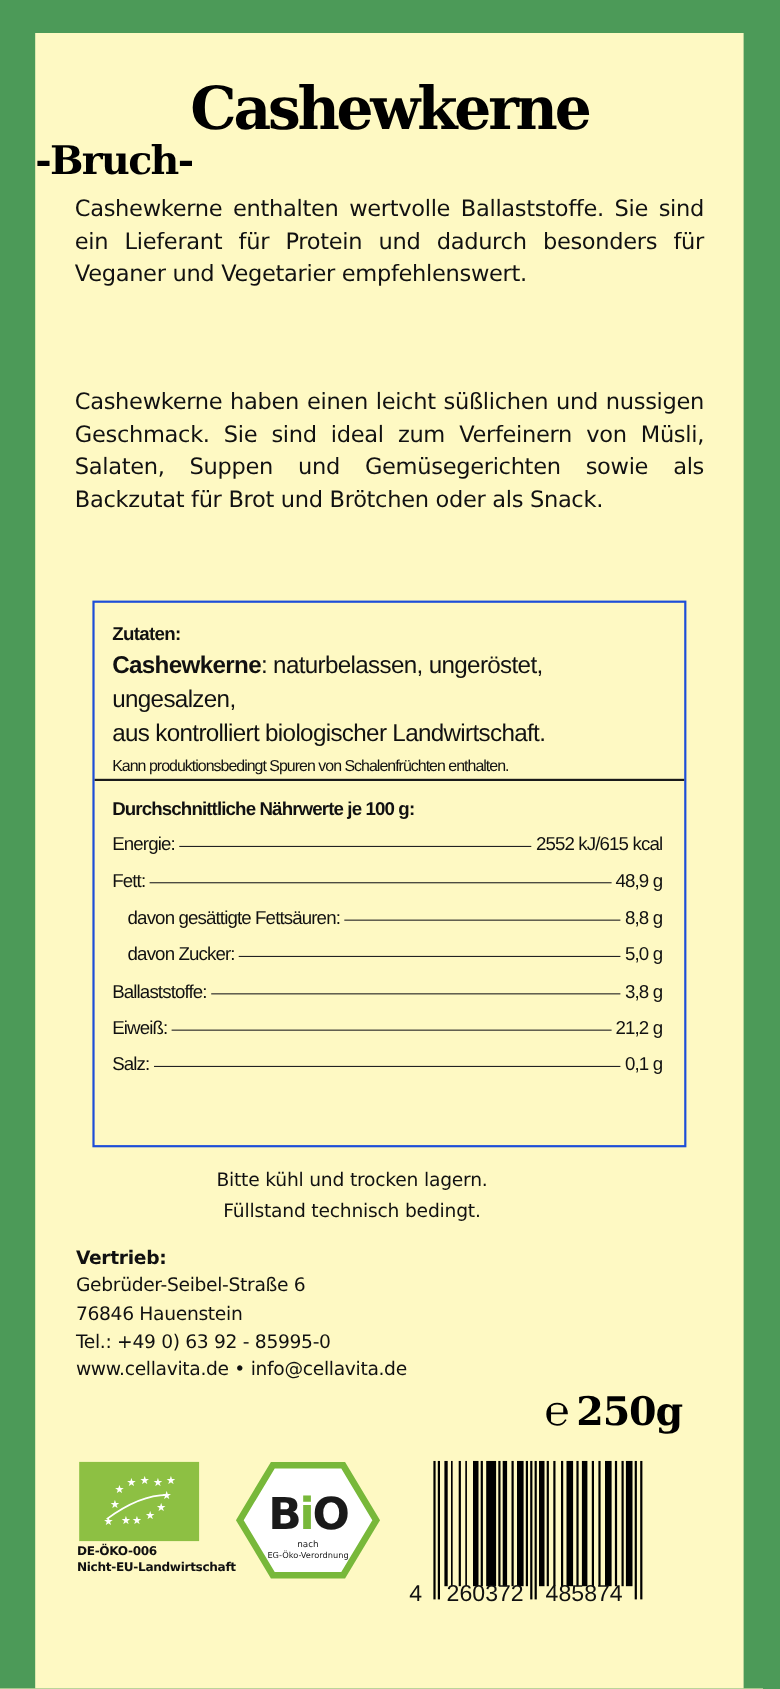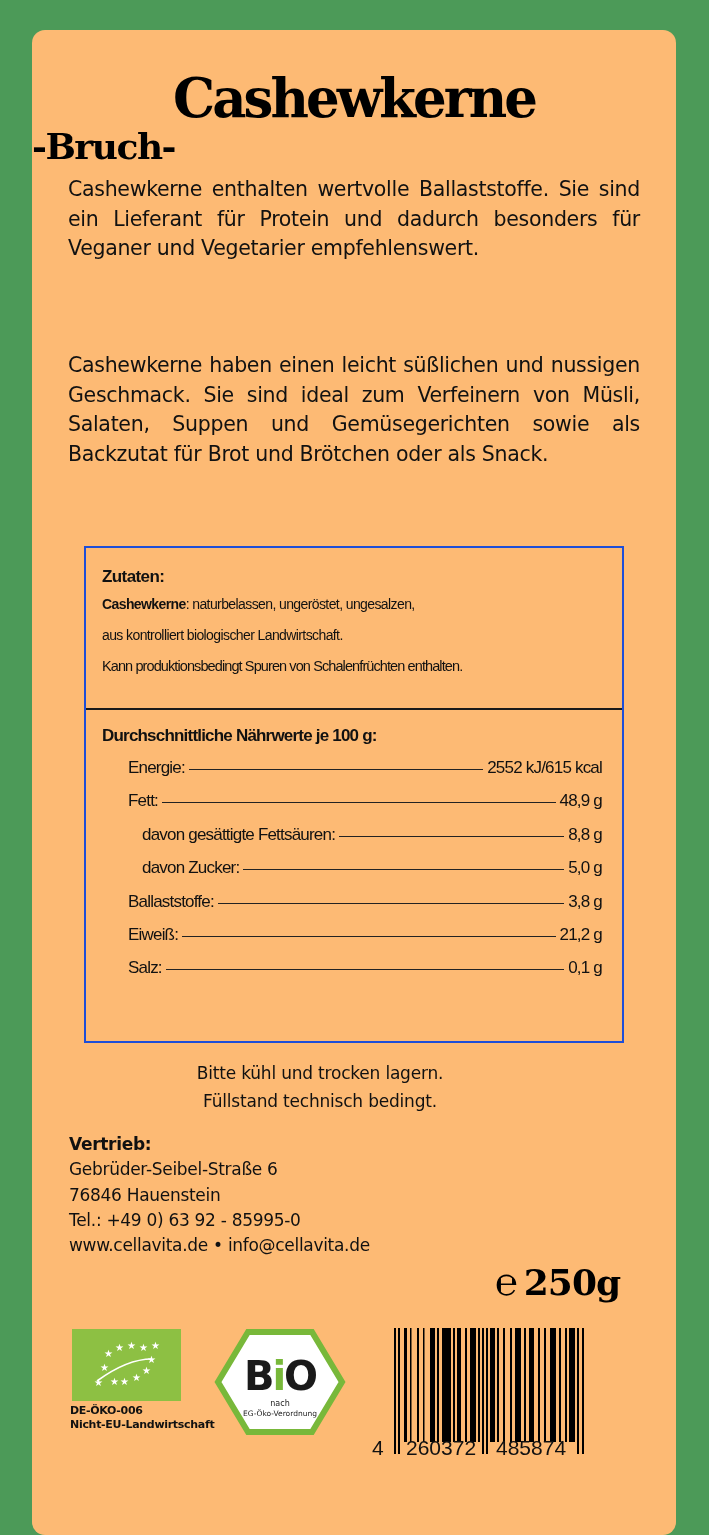--- a/index.html
+++ b/index.html
@@ -7,22 +7,21 @@
     body {
       background: #4c9a58;
       position: relative;
       font-family: "Liberation Sans", sans-serif;
       color: #111;
     }
     .panel {
       position: absolute;
       left: 32px; top: 30px;
       width: 644px; height: 1505px;
-      background: #fdba74;
-      border-radius: 13px;
+      background: #fef9c3;
     }
     .title {
       position: absolute;
       left: 0; width: 644px; top: 38px;
       text-align: center;
       font-family: "DejaVu Serif", serif;
       font-weight: bold;
       font-size: 54px;
       letter-spacing: -3px;
       line-height: 60px;
@@ -65,37 +64,37 @@
       left: 0; right: 0; top: 160px;
       border-top: 2px solid #1a1a1a;
     }
     .ing {
       position: absolute;
       left: 16px; right: 12px; top: 17px;
       font-family: "Liberation Sans", sans-serif;
       letter-spacing: -0.6px;
     }
     .ing-title { font-weight: bold; font-size: 17px; line-height: 24px; }
-    .ing-line { font-size: 14px; line-height: 31px; }
+    .ing-line { font-size: 22px; line-height: 31px; }
     .ing-line b { font-weight: bold; }
     .ing-note { font-size: 14.5px; line-height: 30px; letter-spacing: -0.9px; }
 
     .nut {
       position: absolute;
       left: 16px; right: 20px; top: 175px;
       font-family: "Liberation Sans", sans-serif;
       letter-spacing: -0.8px;
     }
     .nut-title { font-weight: bold; font-size: 17px; line-height: 26px; margin-bottom: 2px; }
     .nut-row {
       display: flex; align-items: baseline;
       font-size: 17px; line-height: 33.4px;
     }
     .nut-row.indent { padding-left: 14px; }
-    .nut-label { white-space: nowrap; margin-left: 26px; }
+    .nut-label { white-space: nowrap; }
     .nut-fill {
       flex: 1;
       border-bottom: 1px solid #222;
       margin: 0 4px;
       position: relative; top: -3px;
     }
     .nut-value { white-space: nowrap; }
 
     .storage {
       position: absolute;

